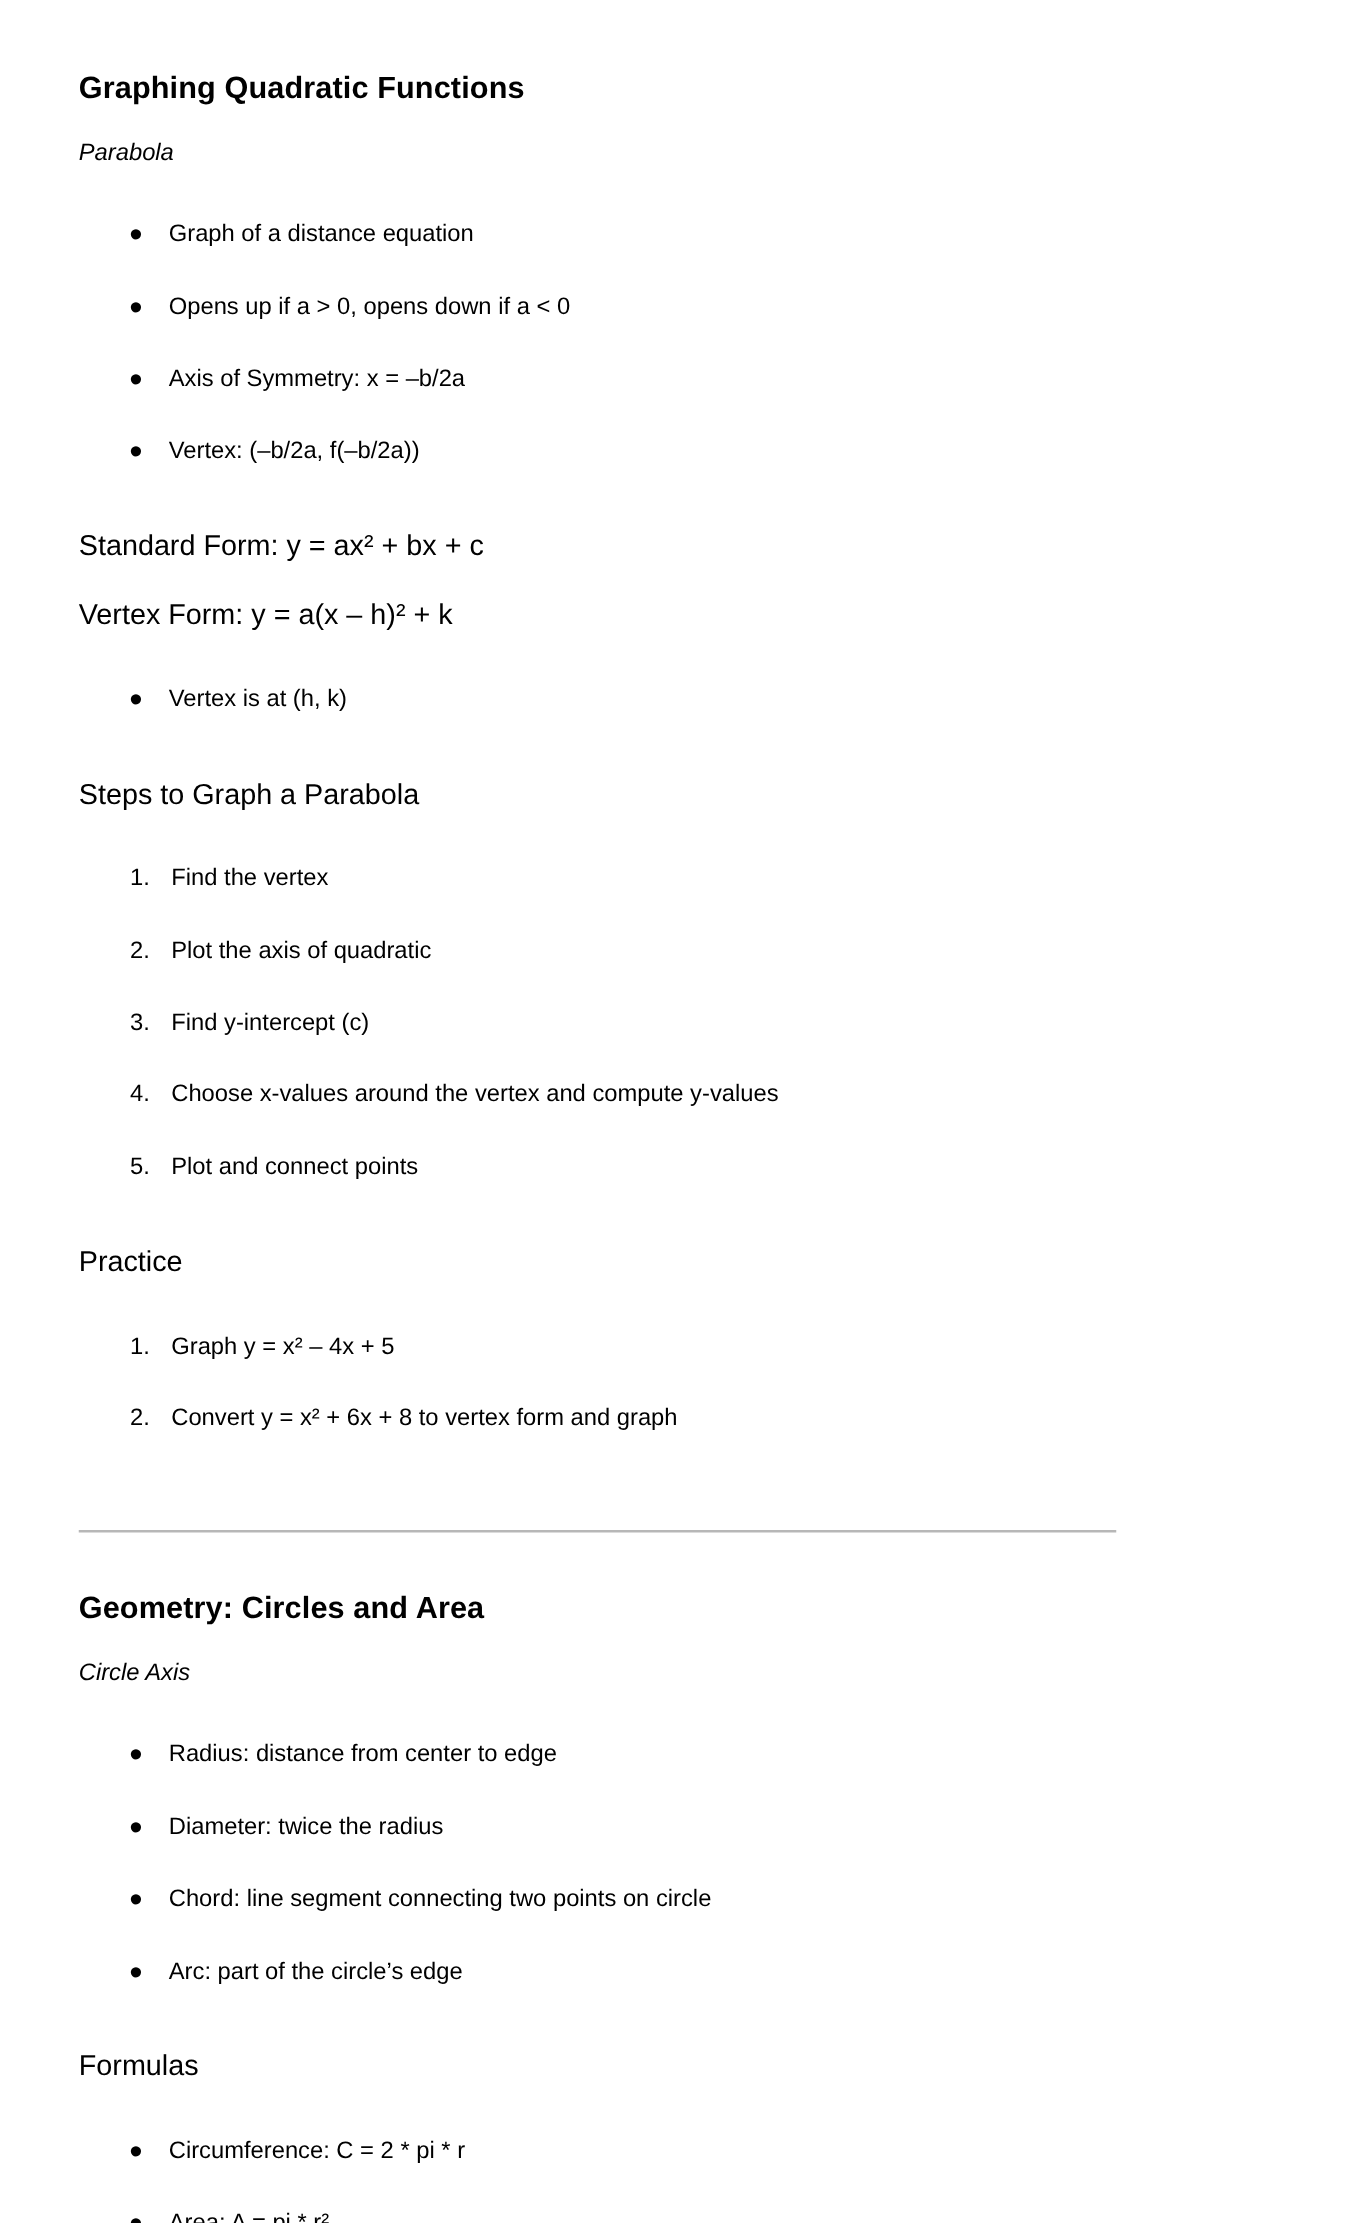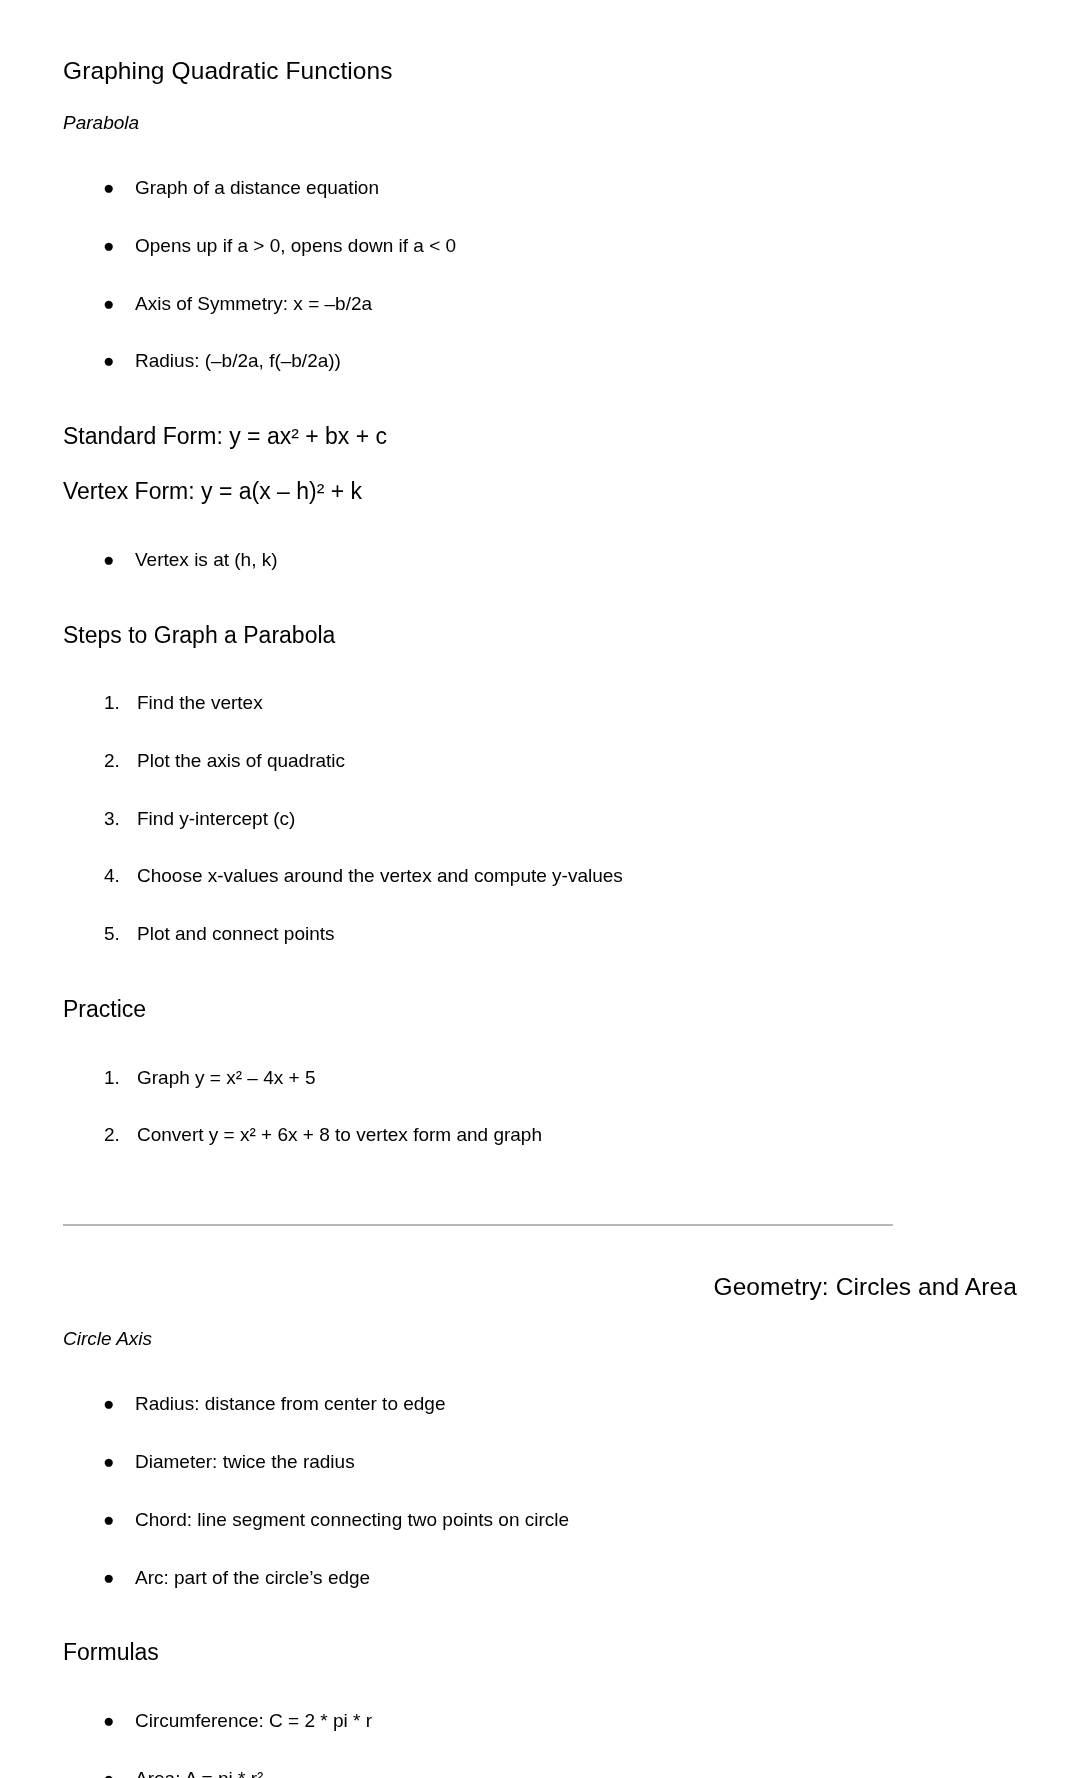--- a/index.html
+++ b/index.html
@@ -17,30 +17,29 @@
   .page {
     width: 1080px;
     min-height: 1778px;
     box-sizing: border-box;
     padding: 0 63px;
     background: #ffffff;
     position: relative;
   }
   .doc-title {
     font-size: 24.5px;
-    font-weight: normal;
+    font-weight: bold;
     letter-spacing: 0.1px;
     margin: 0;
     padding-top: 56px;
     line-height: 1.25;
     color: #000000;
   }
   .section-2 .doc-title {
     padding-top: 0;
-    text-align: right;
   }
   .lead {
     font-size: 19px;
     line-height: 1.3;
     margin: 0;
     padding-top: 24px;
     color: #000000;
     font-weight: normal;
     font-style: italic;
   }
@@ -127,21 +126,21 @@
       <li class="item">
         <span class="bullet-dot">●</span>
         <span>Opens up if a &gt; 0, opens down if a &lt; 0</span>
       </li>
       <li class="item">
         <span class="bullet-dot">●</span>
         <span>Axis of Symmetry: x = –b/2a</span>
       </li>
       <li class="item">
         <span class="bullet-dot">●</span>
-        <span>Radius: (–b/2a, f(–b/2a))</span>
+        <span>Vertex: (–b/2a, f(–b/2a))</span>
       </li>
     </ul>
 
     <p class="para gap-before">Standard Form: y = ax² + bx + c</p>
     <p class="para">Vertex Form: y = a(x – h)² + k</p>
 
     <ul class="bullets">
       <li class="item">
         <span class="bullet-dot">●</span>
         <span>Vertex is at (h, k)</span>

